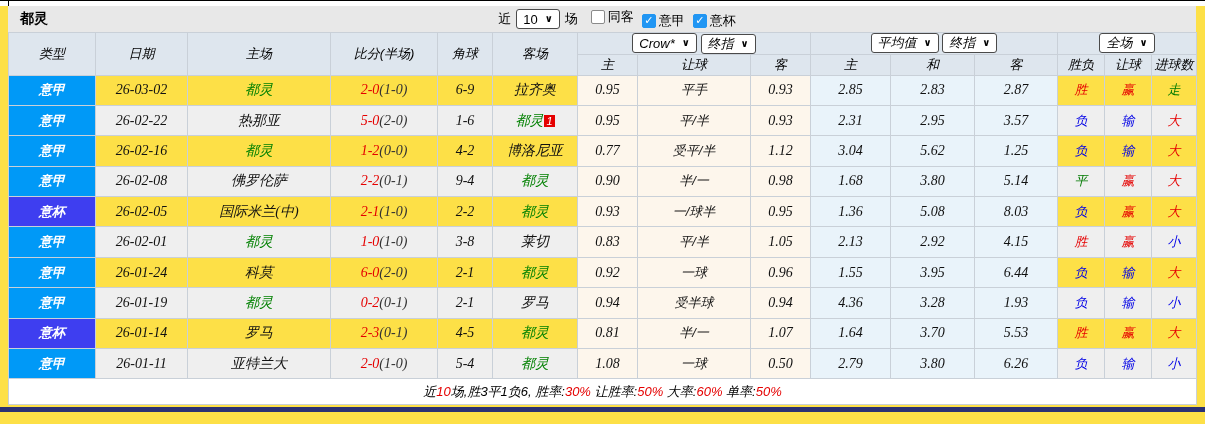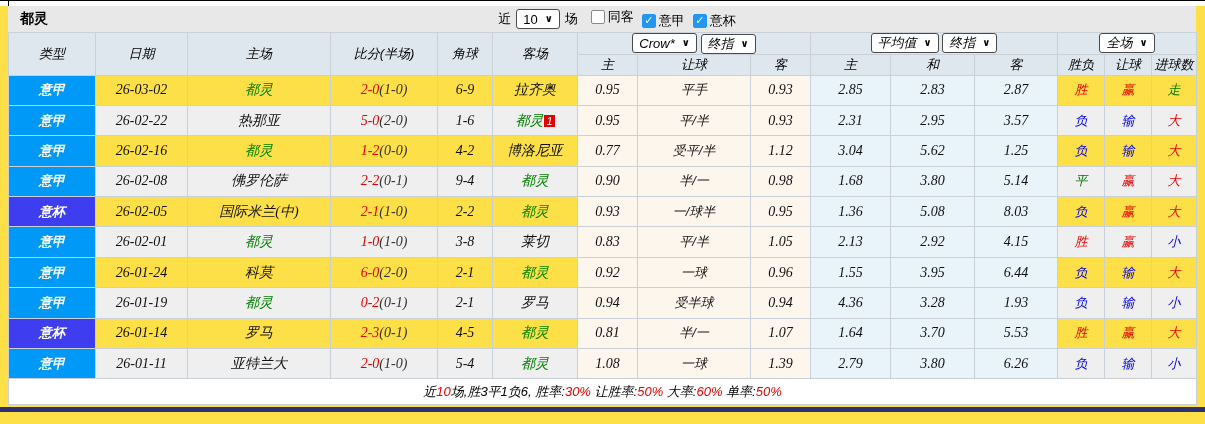--- a/index.html
+++ b/index.html
@@ -302,21 +302,21 @@
           </tr>
           <tr class="even">
             <td class="type league">意甲</td>
             <td>26-01-11</td>
             <td><span class="">亚特兰大</span></td>
             <td><span class="sc">2-0</span><span class="half">(1-0)</span></td>
             <td>5-4</td>
             <td><span class="team-green">都灵</span></td>
             <td class="cream">1.08</td>
             <td class="cream han">一球</td>
-            <td class="cream">1.39</td>
+            <td class="cream">0.50</td>
             <td class="lblue">2.79</td>
             <td class="lblue">3.80</td>
             <td class="lblue">6.26</td>
             <td class="c-blue">负</td>
             <td class="c-blue">输</td>
             <td class="c-blue">小</td>
           </tr>
         </tbody>
       <tfoot>
         <tr>

